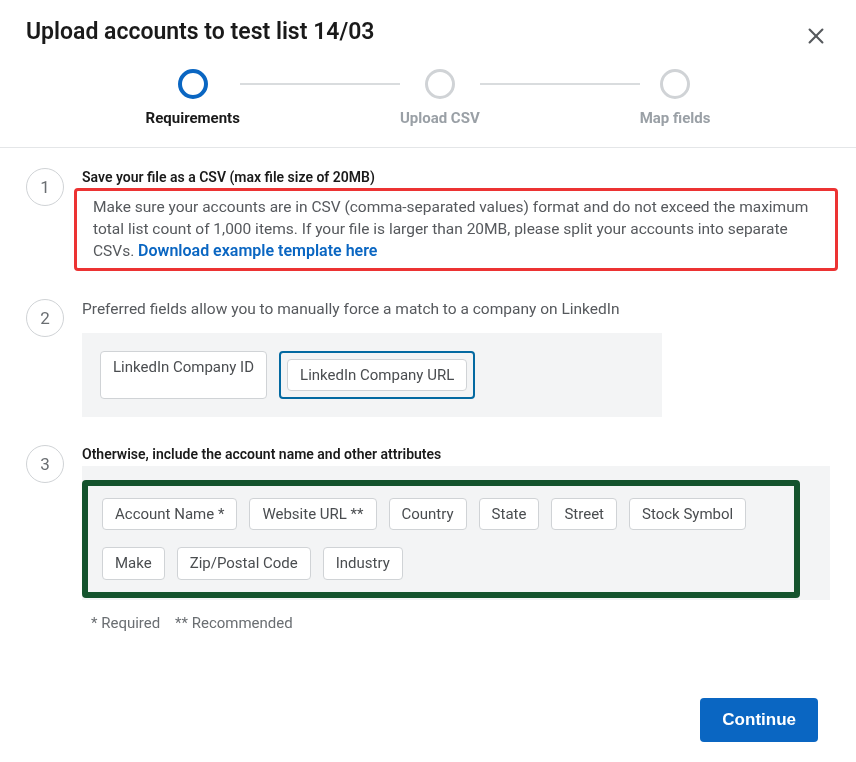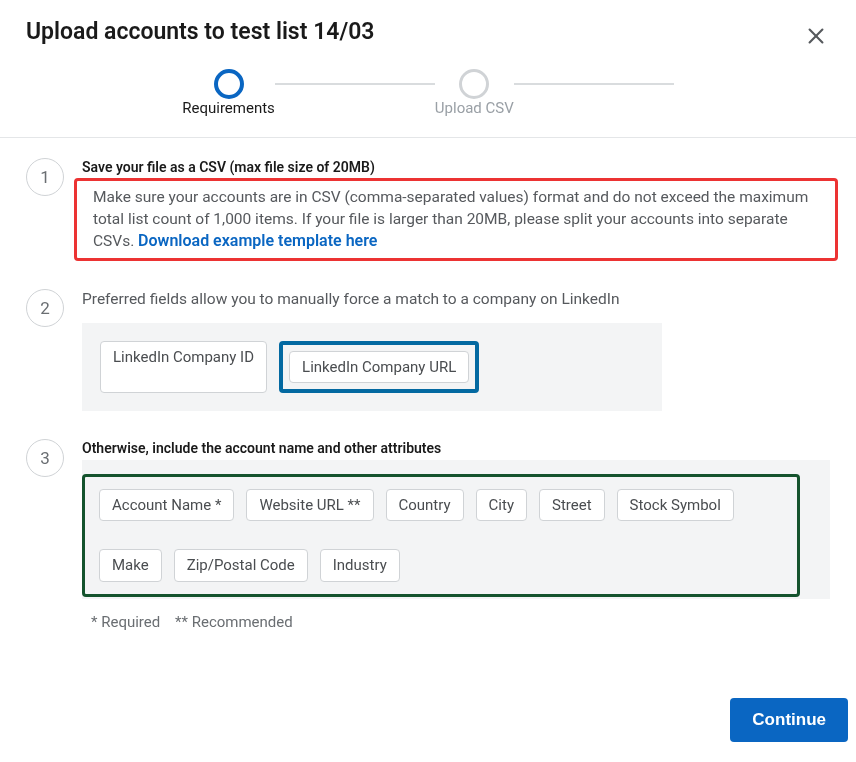--- a/index.html
+++ b/index.html
@@ -58,22 +58,23 @@
     width: 30px;
     height: 30px;
     border-radius: 50%;
     border: 3px solid #d0d3d6;
     background: #fff;
   }
   .step-circle.active {
     border: 4px solid #0a66c2;
   }
   .step-label {
+    margin-top: 10px;
     font-size: 15px;
-    font-weight: 400;
+    font-weight: 700;
     color: #9aa0a6;
     white-space: nowrap;
   }
   .step-label.active {
     color: #1a1a1a;
   }
   .step-line {
     height: 2px;
     background: #d9dcde;
     width: 160px;
@@ -150,50 +151,50 @@
     background: #fff;
     border: 1px solid #d0d3d6;
     border-radius: 4px;
     padding: 7px 12px;
     font-size: 15px;
     color: #4a4d50;
     white-space: nowrap;
     line-height: 1.1;
   }
   .chip-hl {
-    border: 4px solid #0369a1;
+    border: 2px solid #0369a1;
     border-radius: 4px;
     padding: 6px;
     display: inline-flex;
   }
   .sec3-hl {
-    border: 3px solid #14532d;
+    border: 6px solid #14532d;
     border-radius: 4px;
     padding: 12px 14px;
     display: flex;
     flex-wrap: wrap;
-    gap: 28px 12px;
+    gap: 17px 12px;
     margin-top: 12px;
     background: #f3f4f5;
     width: 718px;
   }
   .sec3-container {
     background: #f3f4f5;
     width: 748px;
     padding: 2px 0px 2px 0px;
   }
   .legend {
     font-size: 15px;
     color: #6a6e72;
     margin-top: 14px;
     padding-left: 9px;
   }
   .footer {
     position: absolute;
-    right: 8px;
+    right: 38px;
     top: 698px;
   }
   .continue-btn {
     background: #0a66c2;
     color: #fff;
     border: none;
     border-radius: 4px;
     padding: 12px 22px;
     font-size: 17px;
     font-weight: 600;
@@ -218,20 +219,24 @@
     <div class="step">
       <div class="step-circle active"></div>
       <div class="step-label active">Requirements</div>
     </div>
     <div class="step-line"></div>
     <div class="step">
       <div class="step-circle"></div>
       <div class="step-label">Upload CSV</div>
     </div>
     <div class="step-line"></div>
+    <div class="step">
+      <div class="step-circle"></div>
+      <div class="step-label">Map fields</div>
+    </div>
   </div>
 
   <hr class="divider">
 
   <div class="content">
 
     <div class="row">
       <div class="num-circle">1</div>
       <div class="row-body">
         <div class="row-title">Save your file as a CSV (max file size of 20MB)</div>
@@ -256,21 +261,21 @@
 
     <div class="row" style="margin-bottom:0;">
       <div class="num-circle">3</div>
       <div class="row-body">
         <div class="row-title">Otherwise, include the account name and other attributes</div>
         <div class="sec3-container">
           <div class="sec3-hl">
             <div class="chip">Account Name *</div>
             <div class="chip">Website URL **</div>
             <div class="chip">Country</div>
-            <div class="chip">City</div>
+            <div class="chip">State</div>
             <div class="chip">Street</div>
             <div class="chip">Stock Symbol</div>
             <div class="chip">Make</div>
             <div class="chip">Zip/Postal Code</div>
             <div class="chip">Industry</div>
           </div>
         </div>
         <div class="legend">* Required &nbsp;&nbsp; ** Recommended</div>
       </div>
     </div>

